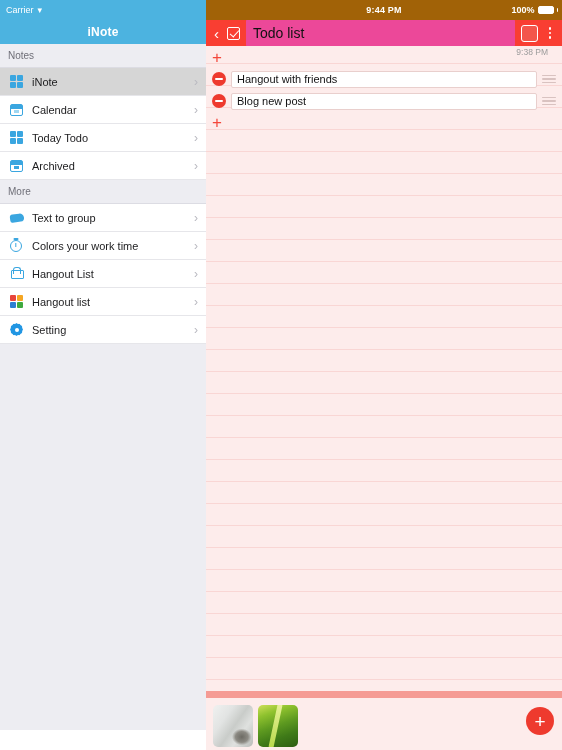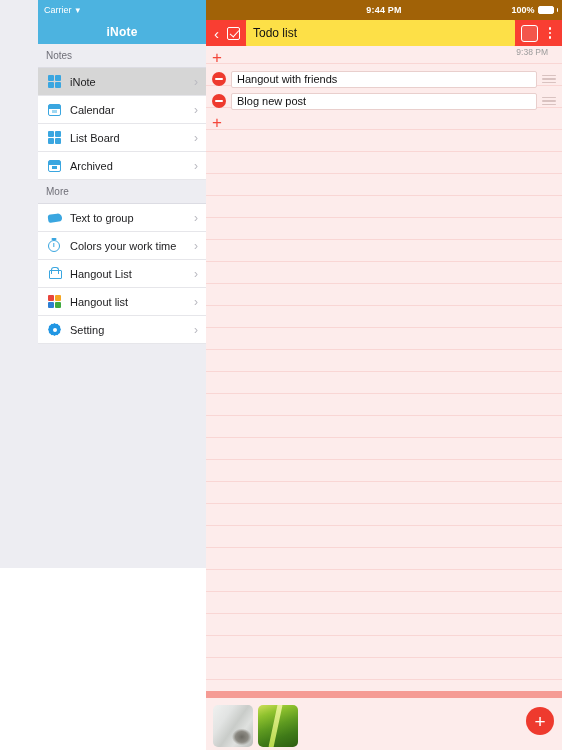--- a/index.html
+++ b/index.html
@@ -5,21 +5,21 @@
   * { box-sizing: border-box; margin: 0; padding: 0; }
   html, body {
     width: 562px; height: 750px;
     font-family: "Liberation Sans", sans-serif;
     overflow: hidden;
     background: #ffffff;
   }
   #app { position: relative; width: 562px; height: 750px; display: flex; }
 
   
-  .sidebar { width: 206px; height: 568px; background: #ededf2; position: relative; flex: 0 0 206px; padding-left: 38px; }
+  .sidebar { width: 206px; height: 730px; background: #ededf2; position: relative; flex: 0 0 206px; }
   .sb-status {
     height: 20px; background: #4cb3e0; color: #ffffff;
     font-size: 9px; display: flex; align-items: center; padding-left: 6px; gap: 4px;
   }
   .wifi-glyph { display: inline-block; font-size: 9px; line-height: 1; }
   .sb-nav {
     height: 24px; background: #4cb3e0; color: #ffffff;
     display: flex; align-items: center; justify-content: center;
     font-size: 12px; font-weight: bold; letter-spacing: .2px;
   }
@@ -83,23 +83,23 @@
   .nav-back { color: #ffffff; font-size: 15px; line-height: 1; padding: 0 2px; }
   .nav-check {
     width: 13px; height: 13px; border: 1.4px solid #ffffff; border-radius: 2px;
     position: relative; flex: 0 0 13px;
   }
   .nav-check::after {
     content: ""; position: absolute; left: 3.5px; top: 0.5px; width: 4px; height: 8px;
     border: solid #ffffff; border-width: 0 1.6px 1.6px 0; transform: rotate(42deg);
   }
   .title-field {
-    flex: 1; height: 28px; background: #fde047; border-radius: 2px;
+    flex: 1; height: 28px; background: #ec4899; border-radius: 2px;
     display: flex; align-items: center; padding: 0 7px;
-    font-size: 12px; color: #111112;
+    font-size: 14px; color: #111112;
   }
   .color-swatch { width: 17px; height: 17px; background: #f3564b; border: 1px solid #ffffff; border-radius: 3px; flex: 0 0 17px; }
   .dots-menu { width: 12px; display: flex; flex-direction: column; align-items: center; gap: 2px; padding: 0 1px; flex: 0 0 12px; }
   .dots-menu i { width: 2.5px; height: 2.5px; background: #ffffff; border-radius: 50%; display: block; }
 
   
   .paper {
     position: absolute; left: 0; right: 0; top: 46px; bottom: 59px;
     background: #fdeceb; overflow: hidden;
   }
@@ -196,21 +196,21 @@
           </div>
           <div class="sb-row">
             <span class="sb-ico">
               <span class="ic-grid">
                 <i></i>
                 <i></i>
                 <i></i>
                 <i></i>
               </span>
             </span>
-            <span class="sb-label">List Board</span>
+            <span class="sb-label">Today Todo</span>
             <span class="chev">›</span>
           </div>
           <div class="sb-row">
             <span class="sb-ico">
               <span class="ic-sq arch filled-top">
                 <span class="inner"></span>
               </span>
             </span>
             <span class="sb-label">Archived</span>
             <span class="chev">›</span>

